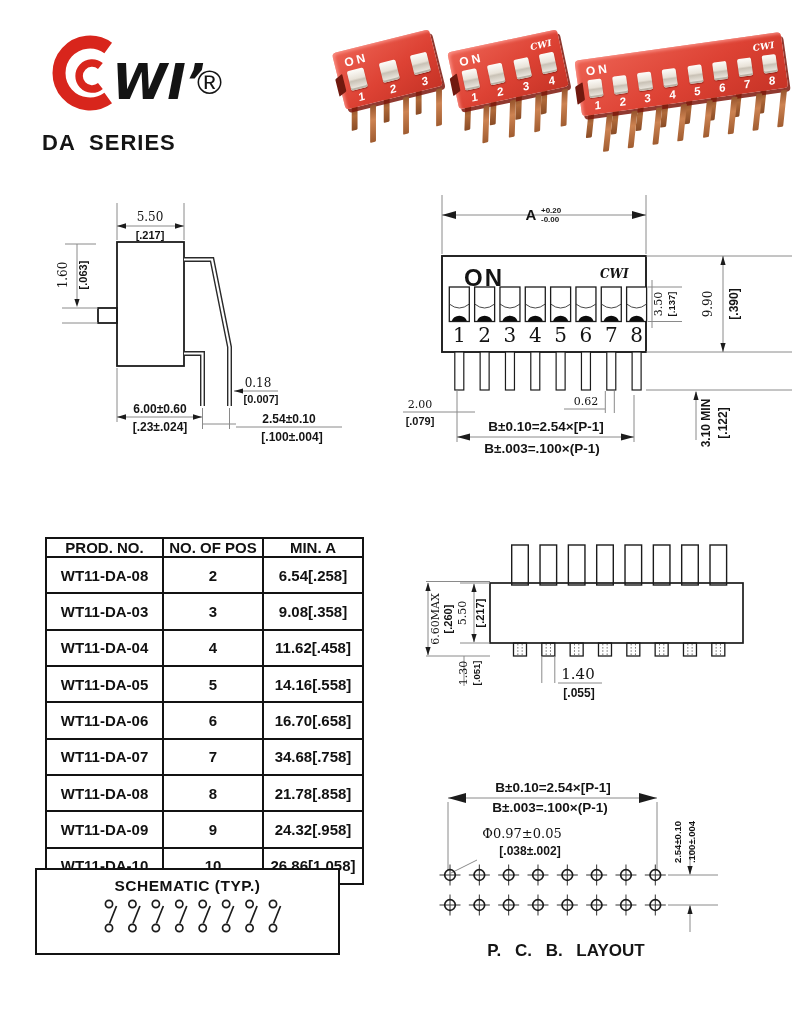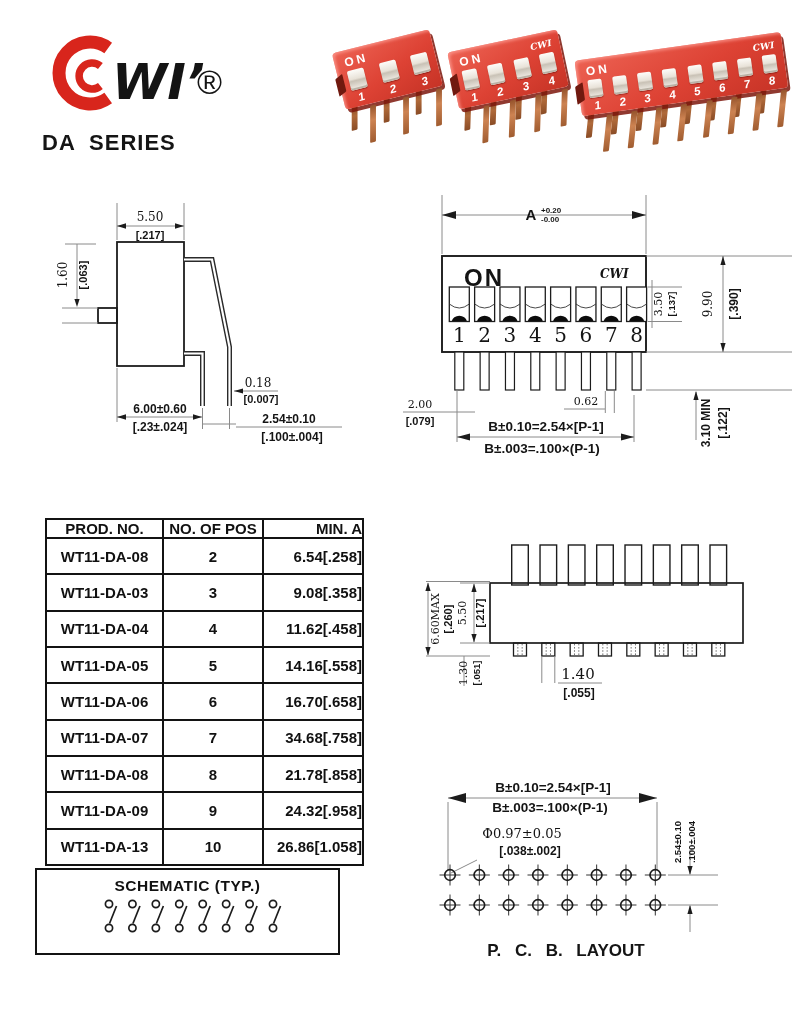--- a/index.html
+++ b/index.html
@@ -53,21 +53,21 @@
   .ob{stroke:#1c1c1c;fill:none;}
   .arr{fill:#1c1c1c;stroke:none;}
 
   
   .spec-table{border-collapse:collapse;width:311px;height:348px;table-layout:fixed;}
   .spec-table th,.spec-table td{border:2px solid #131313;text-align:center;vertical-align:middle;
        font-weight:bold;font-size:15px;padding:0;}
   .spec-table th{font-size:15px;}
   .spec-table .c0{width:115px;}
   .spec-table .c1{width:98px;}
-  .spec-table .c2{width:98px;text-align:right;}
+  .spec-table .c2{width:98px;}
 
   
   .schem-box{position:absolute;border:2.5px solid #131313;background:#fff;}
   .schem-title{text-align:center;font-weight:bold;font-size:15.5px;margin-top:7px;letter-spacing:.5px;}
 
   
   .pcb-title-txt{font-family:"Liberation Sans",sans-serif;font-weight:bold;font-size:17px;word-spacing:9px;}
 </style>
 </head>
 <body>
@@ -332,21 +332,21 @@
     <text class="t-serif-s" x="186" y="215" text-anchor="middle">0.62</text>
 
     <line class="ln" x1="234" y1="205" x2="234" y2="252"></line>
     <line class="ln" x1="57" y1="247" x2="234" y2="247"></line>
     <polygon class="arr" points="57,247 70,243.5 70,250.5"></polygon>
     <polygon class="arr" points="234,247 221,243.5 221,250.5"></polygon>
     <text class="t-formula" x="146" y="241" text-anchor="middle">B±0.10=2.54×[P-1]</text>
     <text class="t-formula" x="142" y="263" text-anchor="middle">B±.003=.100×(P-1)</text>
   </svg>
 
-  <table class="spec-table abs" style="left:45px;top:518px;padding-left:32px;">
+  <table class="spec-table abs" style="left:45px;top:537px;padding-left:32px;">
     <thead>
       <tr>
         <th class="c0">PROD. NO.</th>
         <th class="c1">NO. OF POS</th>
         <th class="c2">MIN. A</th>
       </tr>
     </thead>
     <tbody>
         <tr>
           <td class="c0">WT11-DA-08</td>
@@ -382,21 +382,21 @@
           <td class="c0">WT11-DA-08</td>
           <td class="c1">8</td>
           <td class="c2">21.78[.858]</td>
         </tr>
         <tr>
           <td class="c0">WT11-DA-09</td>
           <td class="c1">9</td>
           <td class="c2">24.32[.958]</td>
         </tr>
         <tr>
-          <td class="c0">WT11-DA-13</td>
+          <td class="c0">WT11-DA-10</td>
           <td class="c1">10</td>
           <td class="c2">26.86[1.058]</td>
         </tr>
       </tbody>
   </table>
 
   <div class="schem-box" style="left:35px;top:868px;width:301px;height:83px;">
     <div class="schem-title">SCHEMATIC (TYP.)</div>
     <svg width="300" height="44" viewBox="0 0 300 44" style="display:block;margin-top:1px;">
         <circle cx="72" cy="8" r="3.6" fill="none" stroke="#1c1c1c" stroke-width="1.7"></circle>

